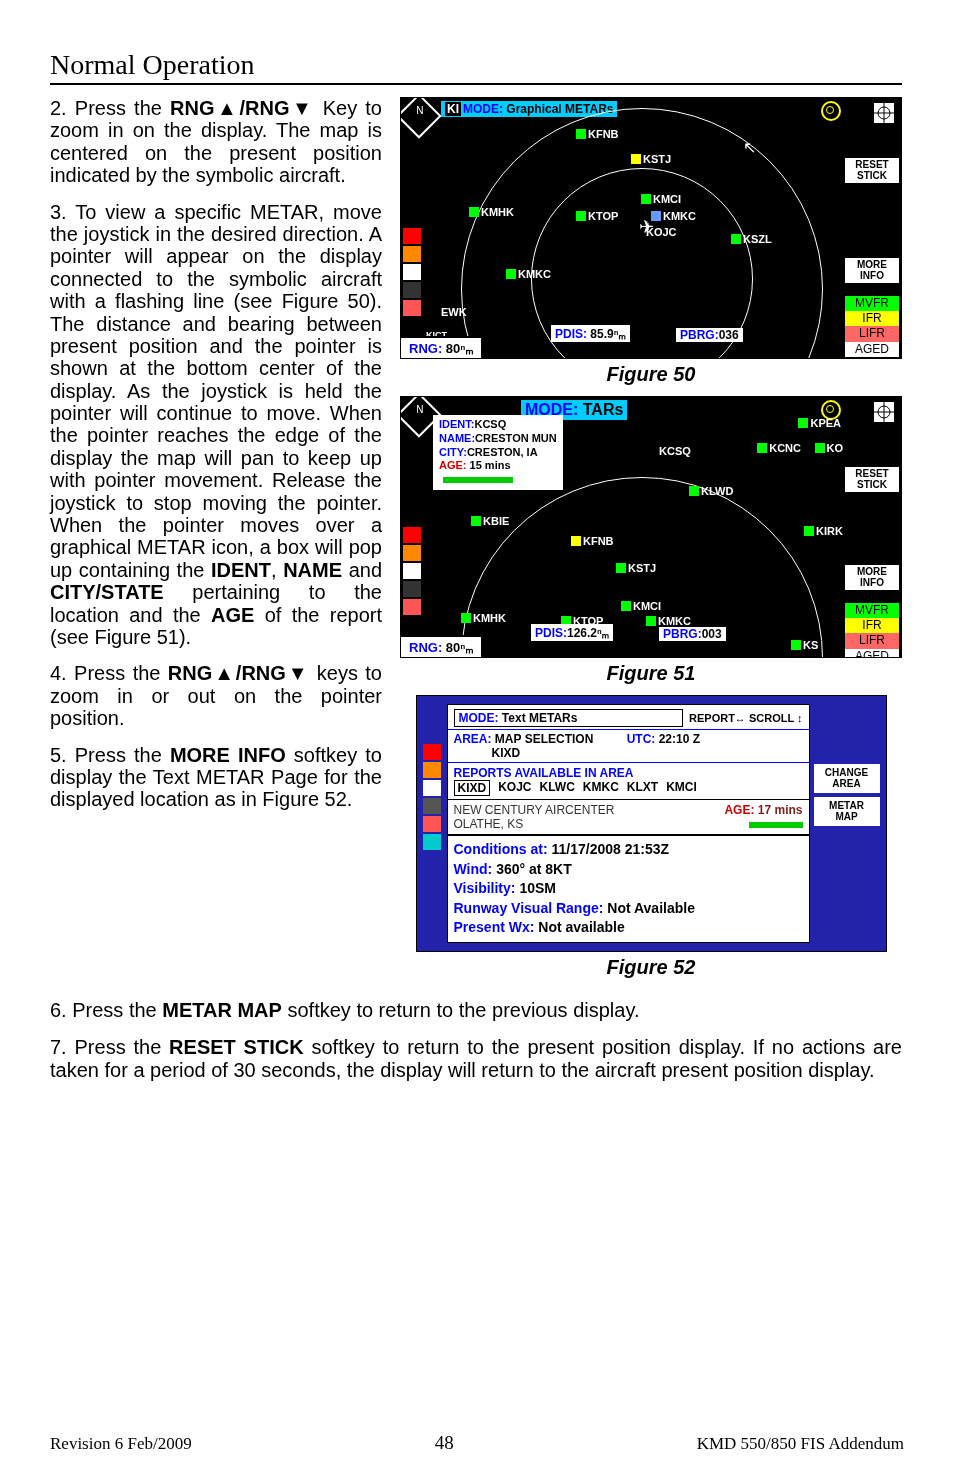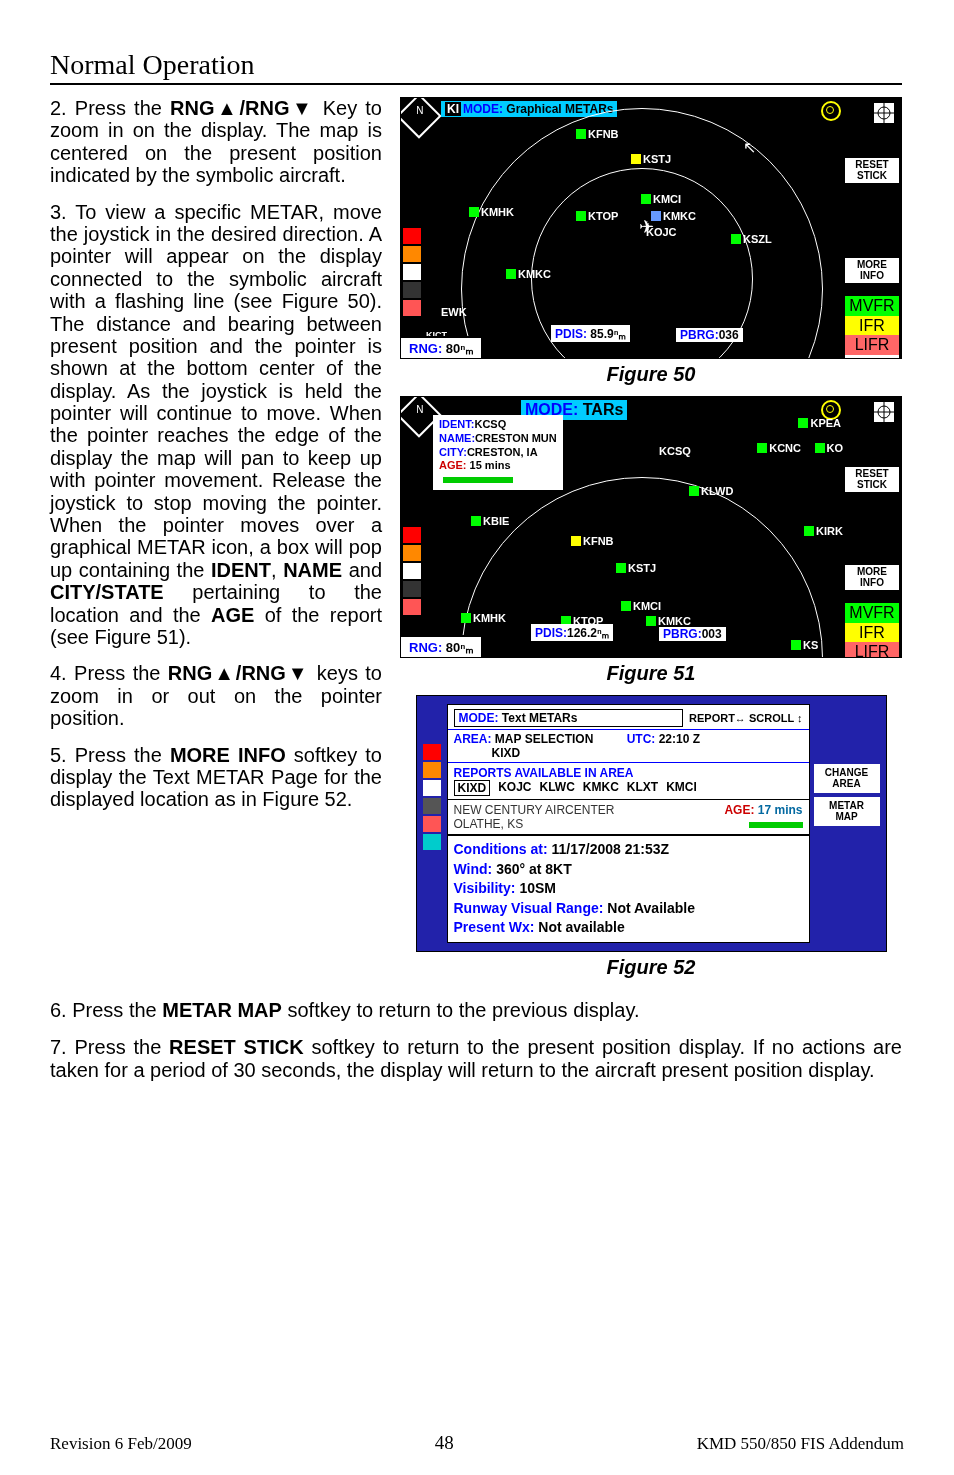--- a/index.html
+++ b/index.html
@@ -101,21 +101,21 @@
     font-size: 10px;
     text-align: center;
     line-height: 1.05;
     padding: 2px 0;
     font-weight: bold;
   }
   .legend {
     position: absolute;
     right: 2px;
     width: 54px;
-    font-size: 16px;
+    font-size: 12px;
     text-align: center;
     color: #000;
     line-height: 1.1;
   }
   .legend div{padding:1px 0;}
   .lg-mvfr{background:#0f0;}
   .lg-ifr{background:#ff0;}
   .lg-lifr{background:#f66;}
   .lg-aged{background:#fff;}
 
@@ -525,21 +525,21 @@
                 <span>KLXT</span>
                 <span>KMCI</span>
               </div>
             </div>
             <div class="ts-station">
               <div>
                 <div>NEW CENTURY AIRCENTER</div>
                 <div>OLATHE, KS</div>
               </div>
               <div style="text-align:right">
-                <span class="age-lbl">AGE:</span> <b style="color:#0369a1">17 mins</b>
+                <span class="age-lbl">AGE:</span> <b style="color:#7f1d1d">17 mins</b>
                 <div><span class="age-bar"></span></div>
               </div>
             </div>
             <div class="ts-metar">
               <div><span>Conditions at:</span> <span class="v">11/17/2008 21:53Z</span></div>
               <div><span>Wind:</span> <span class="v">360° at 8KT</span></div>
               <div><span>Visibility:</span> <span class="v">10SM</span></div>
               <div><span>Runway Visual Range:</span> <span class="v">Not Available</span></div>
               <div><span>Present Wx:</span> <span class="v">Not available</span></div>
             </div>

